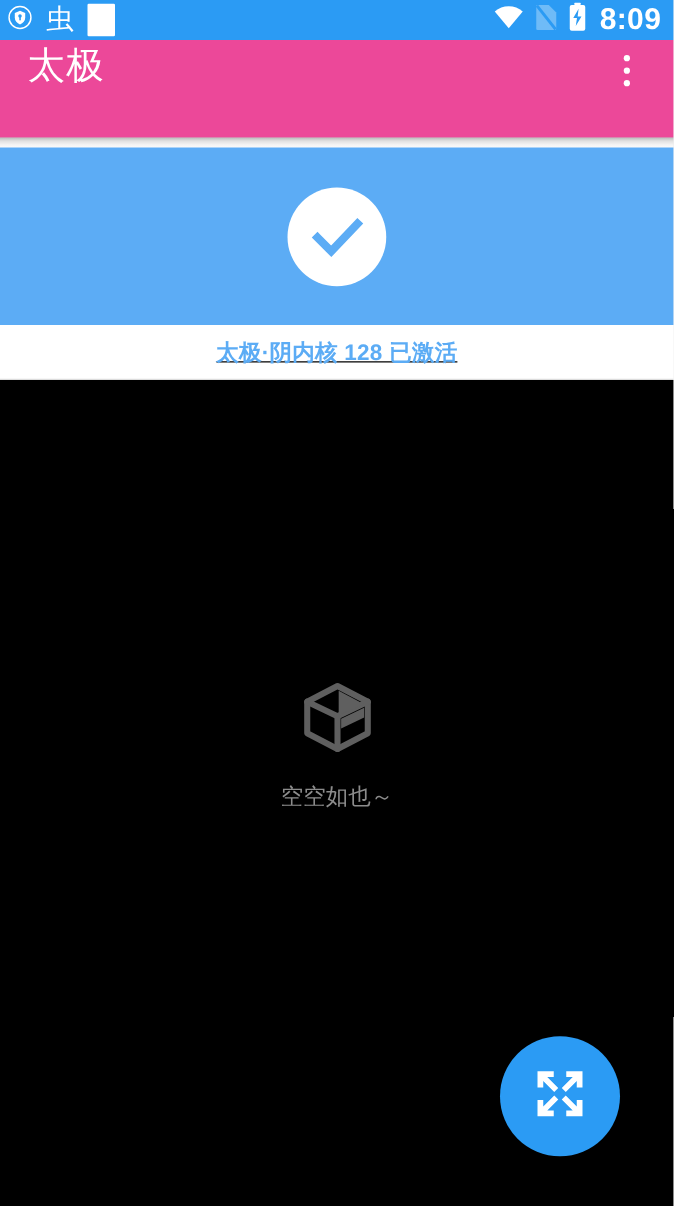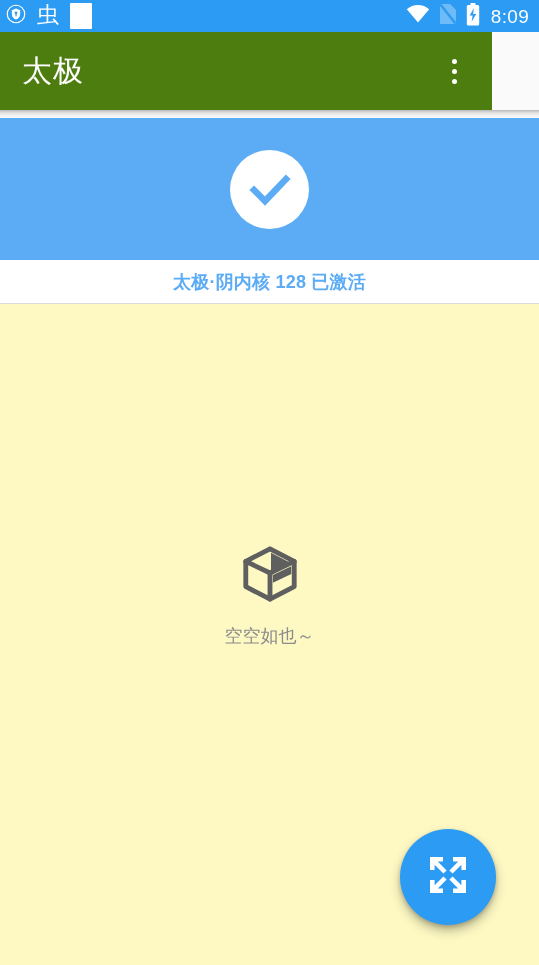--- a/index.html
+++ b/index.html
@@ -20,34 +20,34 @@
   #status-bar {
     position:absolute; top:0; left:0;
     width:539px; height:32px;
     background:#2b9bf4;
     display:flex; align-items:center;
     padding:0 10px 0 6px;
   }
   .sb-left { display:flex; align-items:center; gap:9px; }
   .sb-right { display:flex; align-items:center; gap:9px; margin-left:auto; }
   .sb-time {
-    color:#ffffff; font-size:19px; font-weight:400;
+    color:#ffffff; font-size:24px; font-weight:700;
     letter-spacing:.3px; line-height:1; padding-left:2px;
   }
   .sb-ico { display:block; }
   .white-rect {
     width:22px; height:26px; background:#ffffff; border-radius:1px;
   }
 
   
   #app-bar {
     position:absolute; top:32px; left:0;
-    width:492px; height:78px;
-    background:#4d7c0f;
-    display:flex; align-items:center;
+    width:539px; height:78px;
+    background:#ec4899;
+    display:flex; 
     padding:0 14px 0 22px;
   }
   #app-title {
     color:#ffffff; font-size:30px; font-weight:400; letter-spacing:1px;
   }
   #overflow-menu {
     margin-left:auto;
     width:48px; height:48px;
     display:flex; flex-direction:column;
     align-items:center; justify-content:center; gap:5px;
@@ -81,30 +81,31 @@
     display:flex; align-items:center; justify-content:center;
   }
 
   
   #status-text-row {
     position:absolute; top:260px; left:0;
     width:539px; height:44px;
     background:#ffffff;
     display:flex; align-items:center; justify-content:center;
     border-bottom:1px solid #dcdcdc;
+    text-decoration:underline;
   }
   #status-text {
     color:#5cacf5; font-size:18px; font-weight:bold; letter-spacing:.2px;
   }
 
   
   #empty-state {
     position:absolute; top:304px; left:0;
     width:539px; height:661px;
-    background:#fef9c3;
+    background:#000000;
     display:flex; flex-direction:column;
     align-items:center; justify-content:center;
     padding-bottom:76px;
   }
   #empty-icon { margin-bottom:14px; }
   .empty-line {
     color:#8c8c8c; font-size:18px; line-height:27px; text-align:center;
   }
 
   

